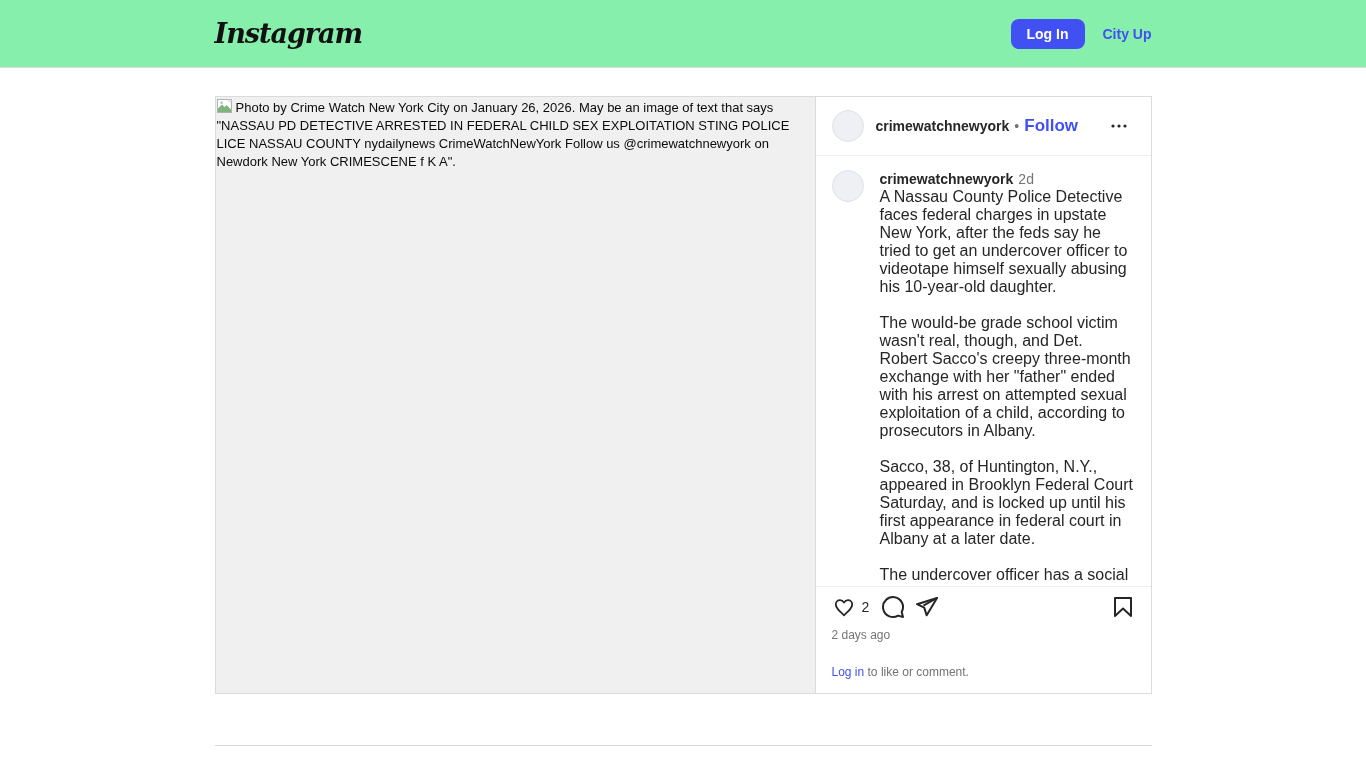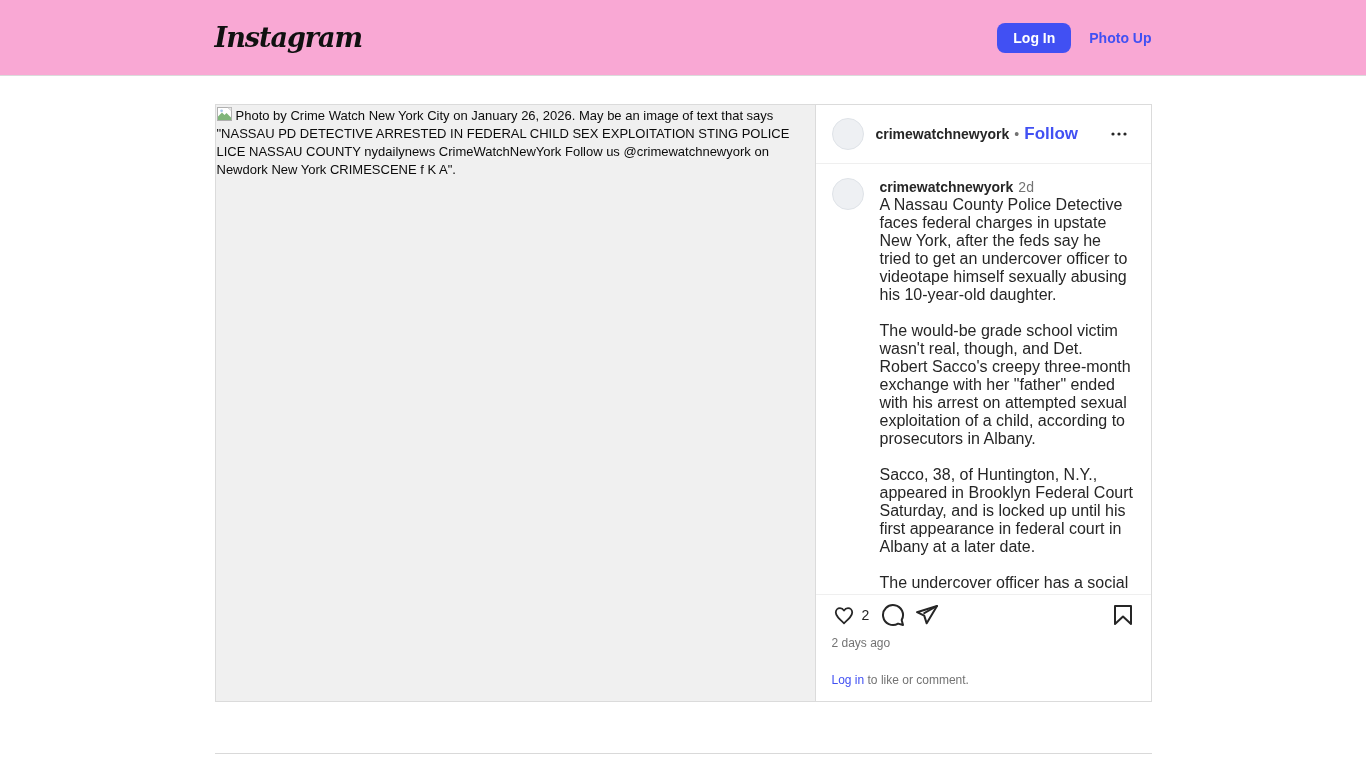--- a/index.html
+++ b/index.html
@@ -1,20 +1,20 @@
 <!DOCTYPE html>
 <html><head>
 <meta charset="utf-8">
 <style>
   * { box-sizing: border-box; margin: 0; padding: 0; }
   html, body { width: 1366px; height: 768px; overflow: hidden; background: #fff;
     font-family: "Liberation Sans", sans-serif; color: #262626; }
 
   
-  .navbar { height: 76px; background: #f9a8d4; border-bottom: 1px solid #dbdbdb; }
+  .navbar { height: 68px; background: #86efac; border-bottom: 1px solid #dbdbdb; }
   .nav-inner { width: 937px; height: 100%; margin: 0 auto; display: flex; align-items: center; }
   .logo { font-family: "DejaVu Serif", serif; font-style: italic; font-weight: 700;
     font-size: 27px; color: #111; letter-spacing: -1px; text-decoration: none; cursor: pointer; }
   .nav-actions { margin-left: auto; display: flex; align-items: center; gap: 18px; }
   .btn-primary { background: #4150f3; color: #fff; border: none; border-radius: 8px;
     font-family: inherit; font-size: 14px; font-weight: 700; padding: 7px 16px; cursor: pointer; }
   .signup { color: #4150f3; font-size: 14px; font-weight: 700; text-decoration: none; cursor: pointer; }
 
   
   .post { width: 937px; height: 598px; margin: 28px auto 0; display: flex;
@@ -54,21 +54,21 @@
   .footer-divider { width: 937px; margin: 51px auto 0; border-top: 1px solid #d9d9d9; height: 0; }
 </style>
 </head>
 <body>
 
 <nav class="navbar">
   <div class="nav-inner">
     <a class="logo">Instagram</a>
     <div class="nav-actions">
       <button class="btn-primary">Log In</button>
-      <a class="signup">Photo Up</a>
+      <a class="signup">City Up</a>
     </div>
   </div>
 </nav>
 
 <main>
   <article class="post">
 
     <div class="media">
       <div class="alt-text">
         <svg width="16" height="15" viewBox="0 0 16 15">

